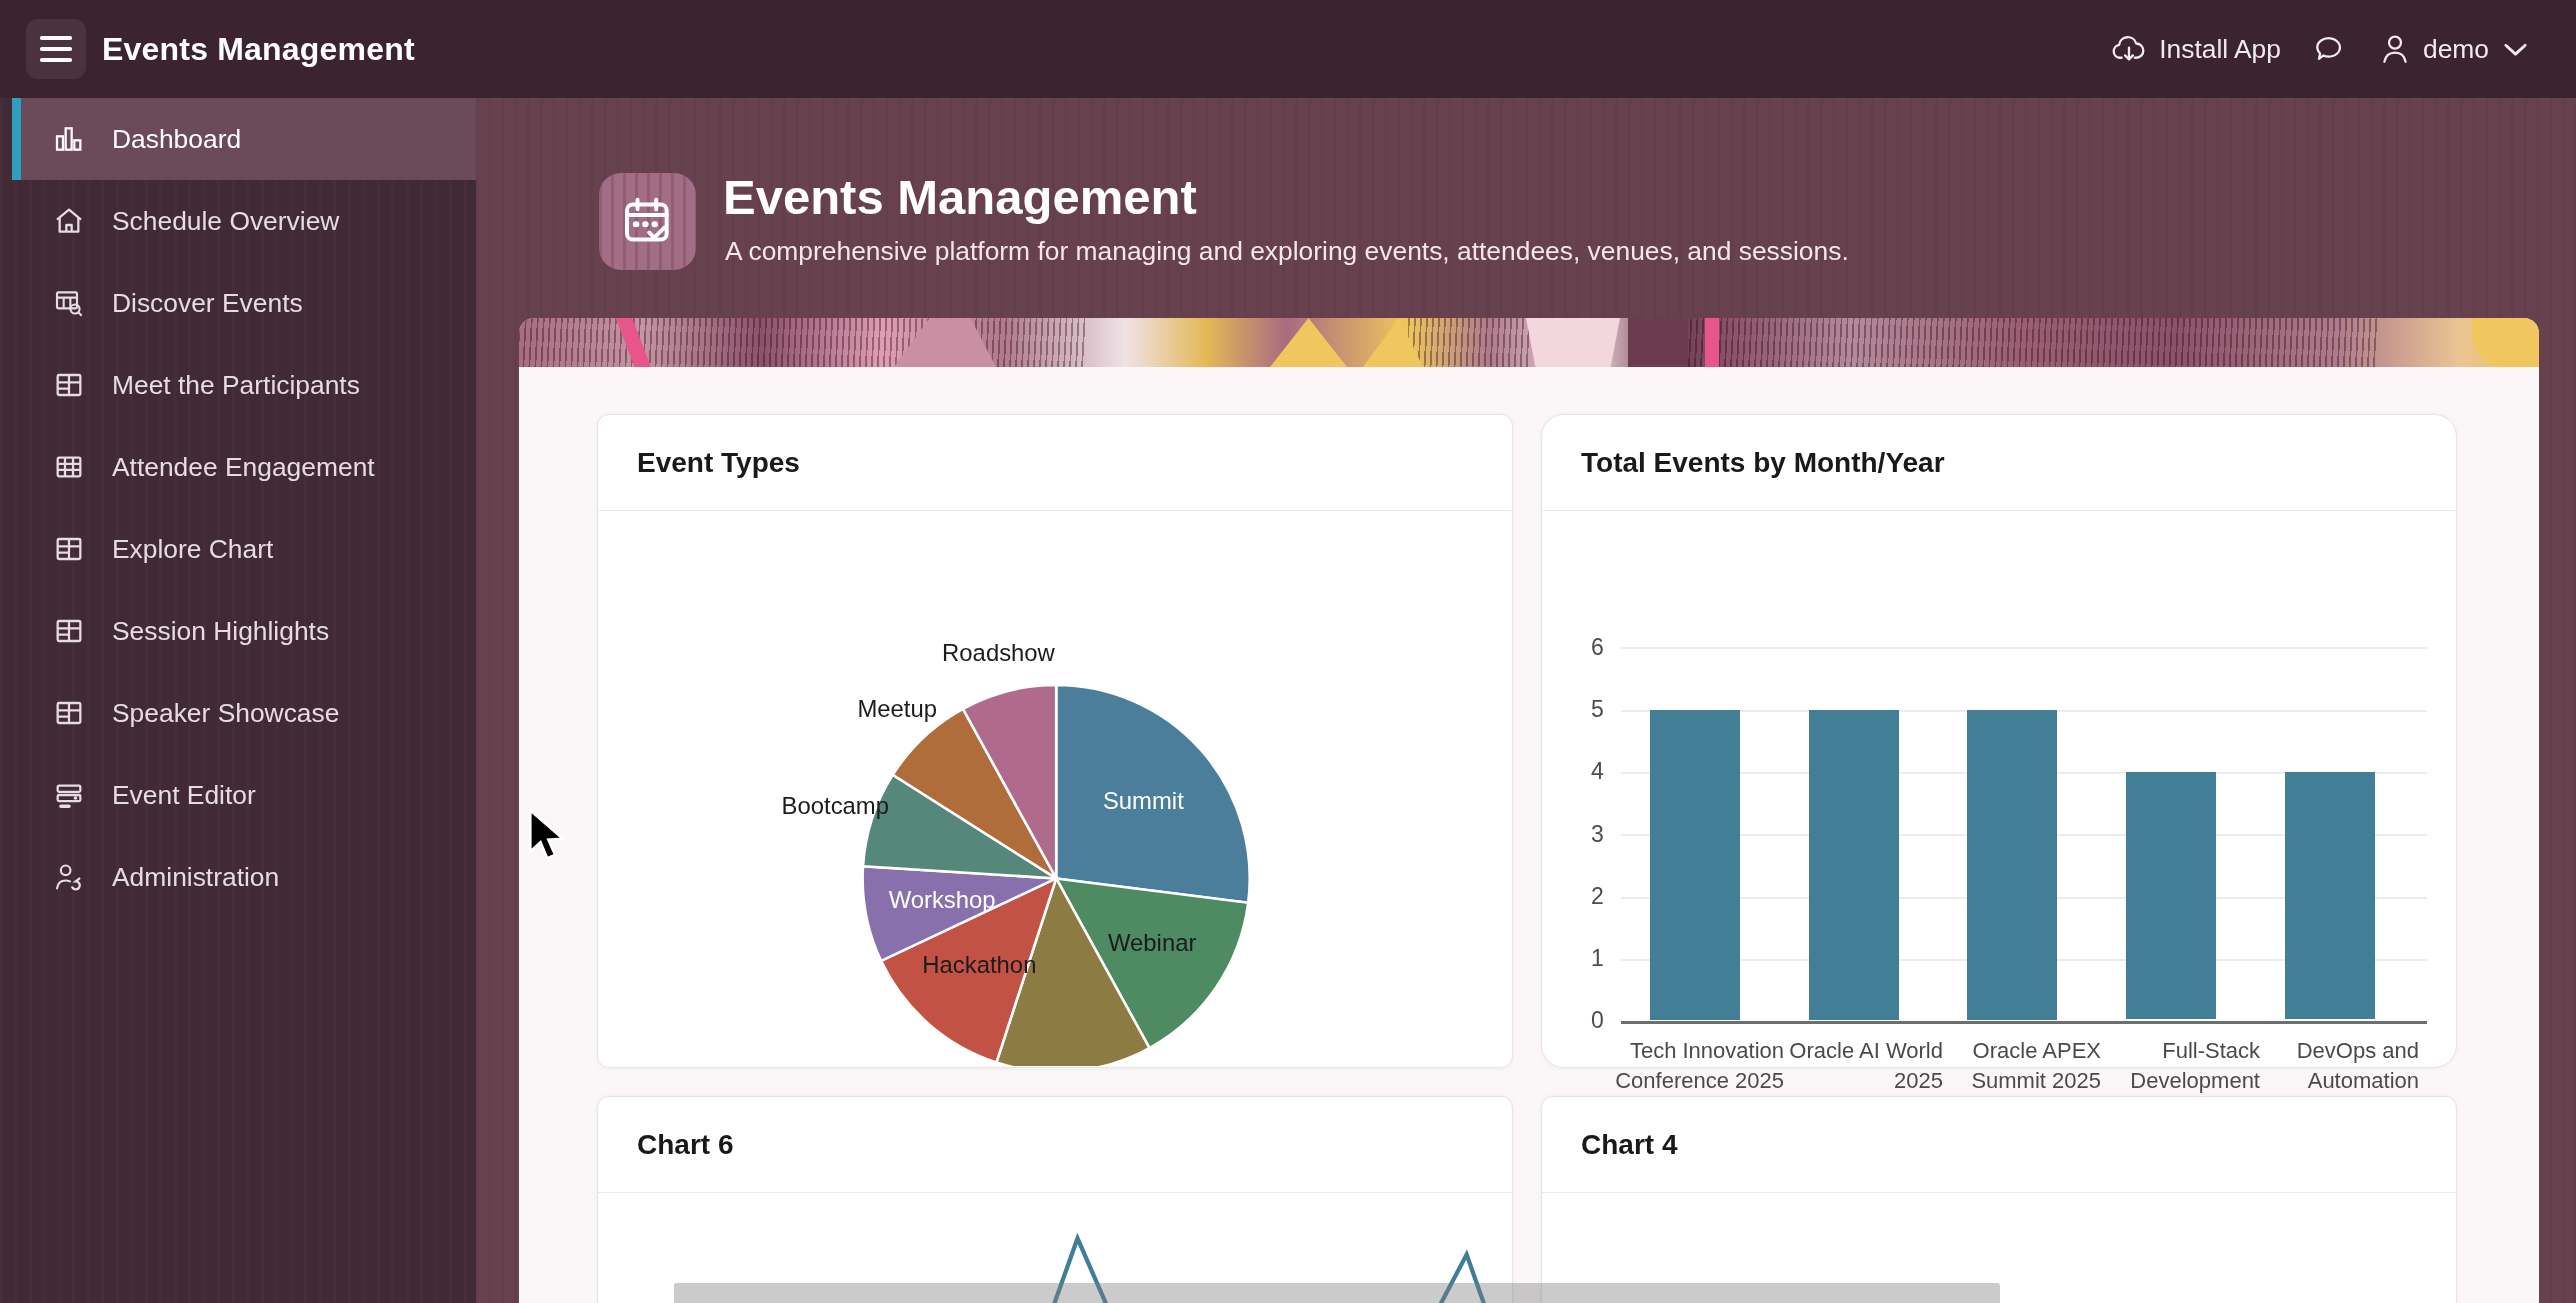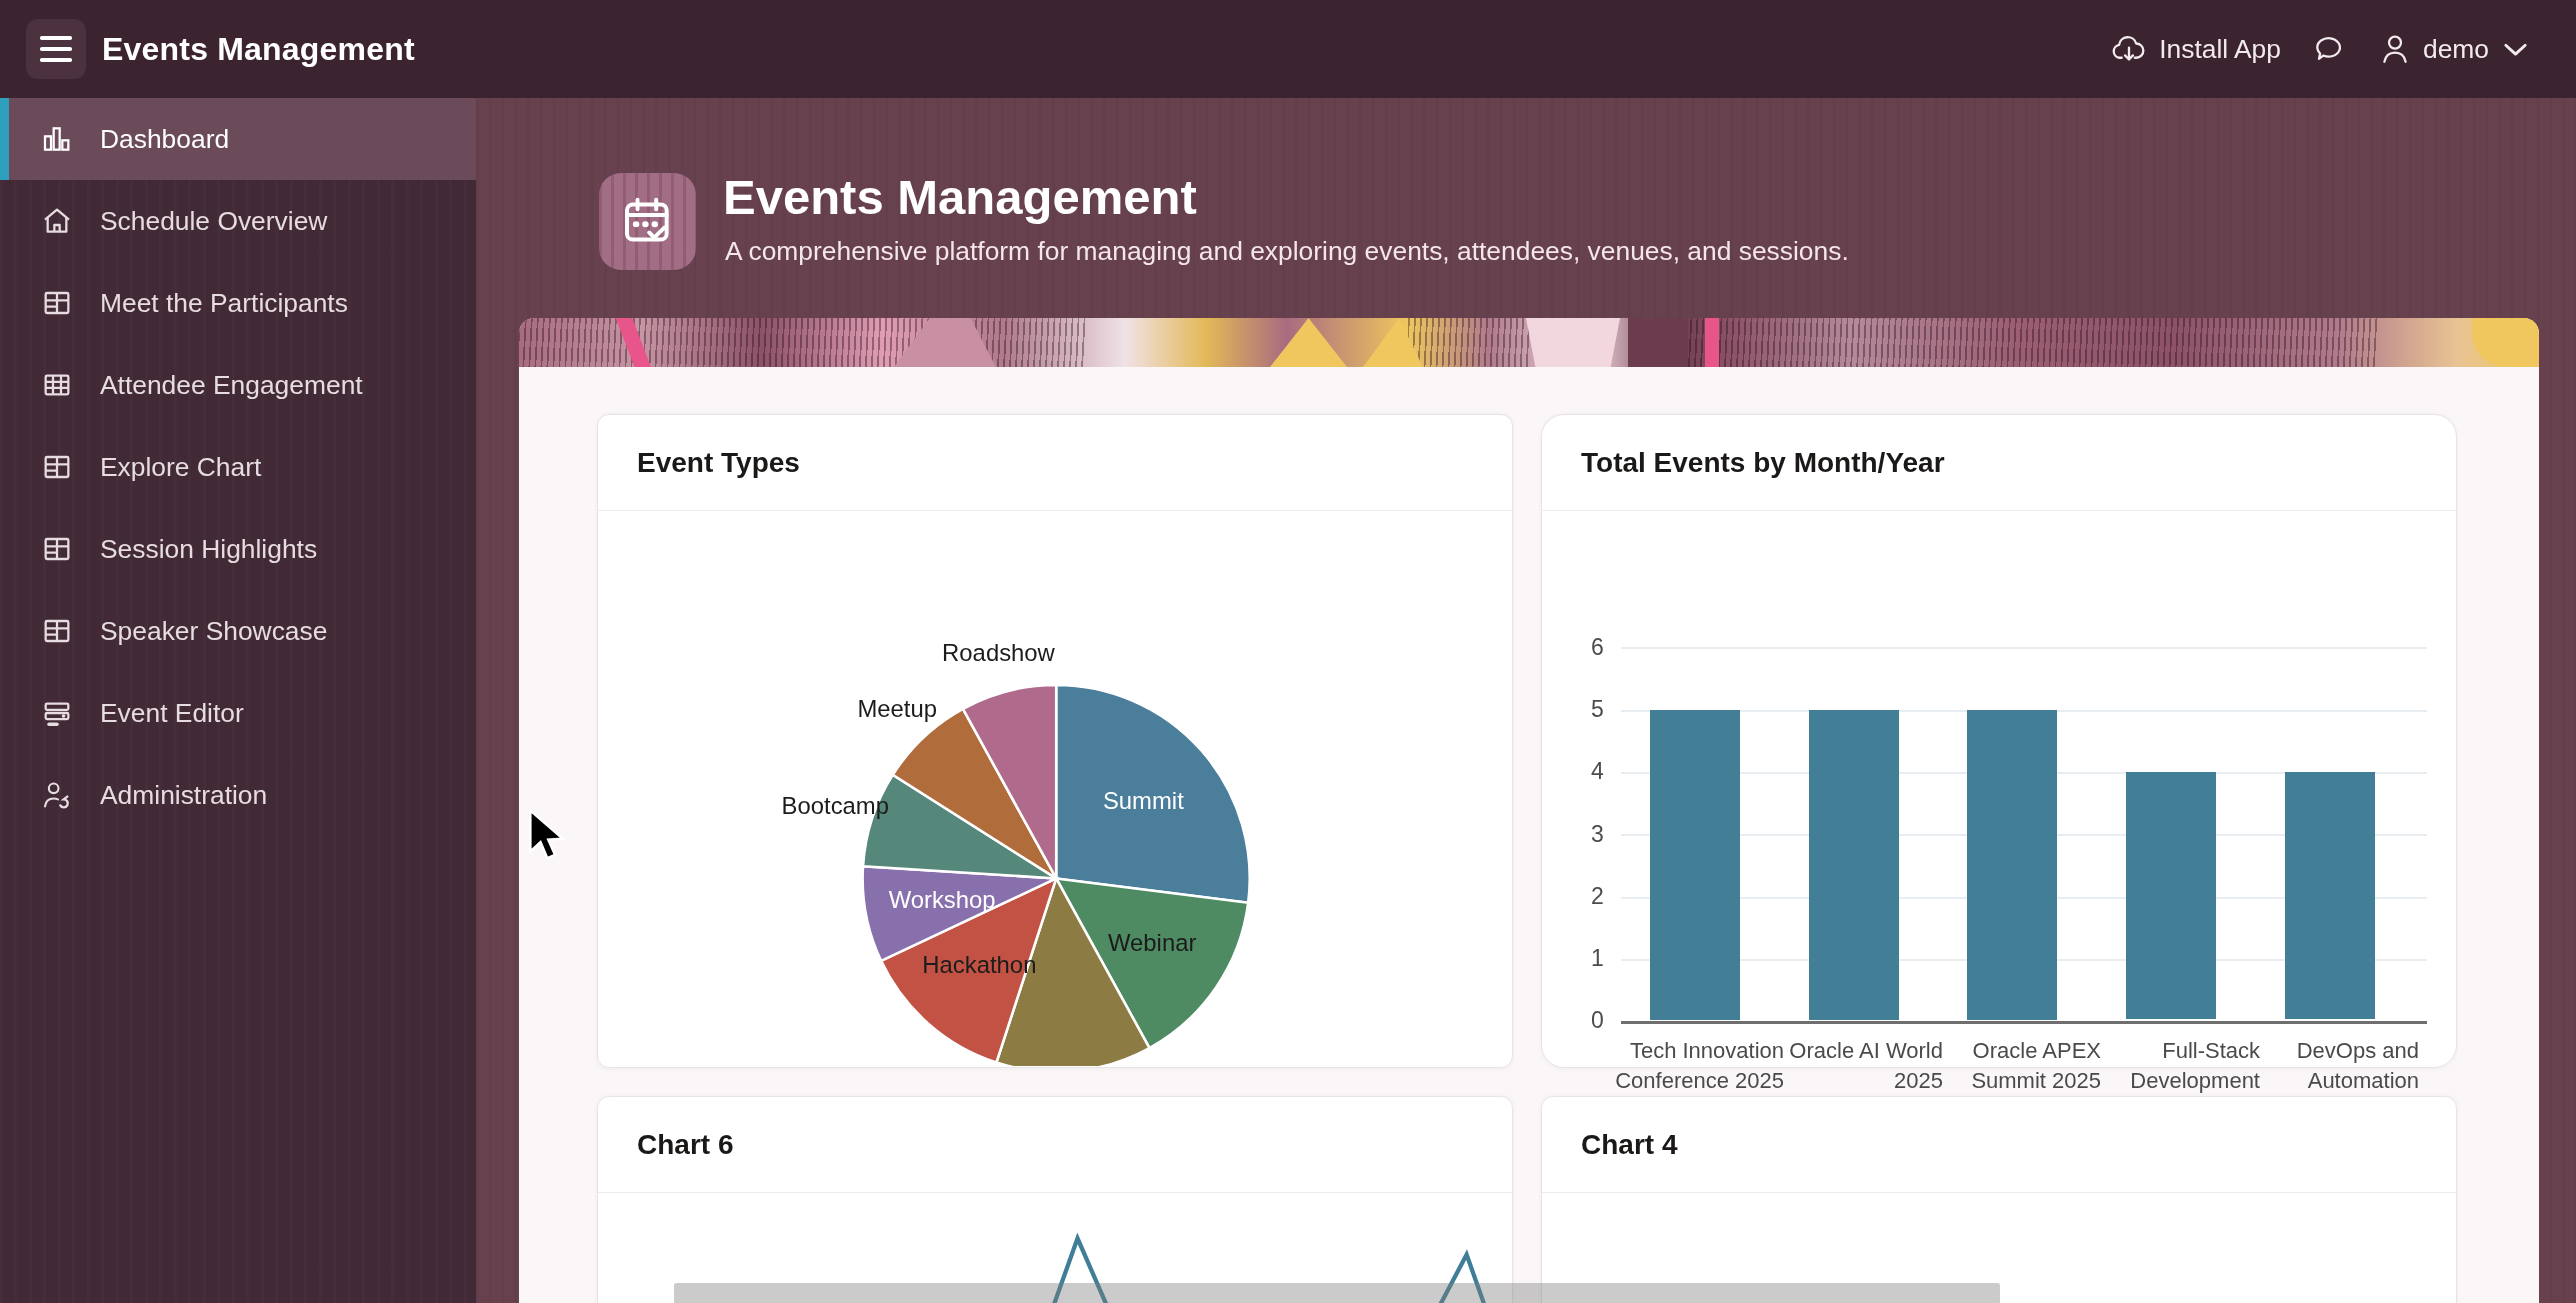--- a/index.html
+++ b/index.html
@@ -11,21 +11,21 @@
   #hamburger{position:absolute;left:25.6px;top:19px;width:60px;height:60px;border-radius:12px;background:#4B323E;display:flex;flex-direction:column;justify-content:center;align-items:center;gap:6.8px;cursor:pointer;}
   #hamburger span{display:block;width:32px;height:4.3px;background:#FFFFFF;border-radius:1.7px;}
   #app-title{position:absolute;left:102px;top:0;height:98px;display:flex;align-items:center;color:#FFFFFF;font-size:32px;font-weight:700;letter-spacing:0.2px;}
   #header-right{position:absolute;right:46px;top:0;height:98px;display:flex;align-items:center;gap:32px;color:#F3EAEE;text-align:right;}
   .hbtn{display:flex;align-items:center;gap:12px;font-size:26.4px;color:#F3EAEE;cursor:pointer;}
   .hicon svg{display:block;}
 
   
   #sidebar{position:absolute;left:0;top:98px;width:476px;height:1205px;background:#412935;z-index:15;
     background-image:repeating-linear-gradient(90deg,rgba(255,255,255,0.018) 0 2.6px,transparent 2.6px 14.5px);}
-  .side-item{position:relative;height:82px;display:flex;align-items:center;padding-left:38px;gap:24px;color:#E6DCE1;font-size:26.4px;cursor:pointer;}
+  .side-item{position:relative;height:82px;display:flex;align-items:center;padding-left:38px;gap:24px;color:#E6DCE1;font-size:26.4px;cursor:pointer;margin-left:12px;}
   .side-item .sicon{width:38px;display:flex;justify-content:center;}
   .side-item.active{background:#6B4A59;color:#FFFFFF;}
   .side-item.active::before{content:"";position:absolute;left:0;top:0;bottom:0;width:8.5px;background:#2E9FBD;}
 
   
   #hero{position:absolute;left:476px;top:98px;width:2100px;height:220px;z-index:5;}
   #hero-icon{position:absolute;left:123px;top:75px;width:97px;height:97px;border-radius:22px;background:#A16E86;
     background-image:repeating-linear-gradient(90deg,rgba(120,60,85,0.35) 0 3.4px,transparent 3.4px 12px);
     display:flex;align-items:center;justify-content:center;}
   #hero-title{position:absolute;left:247px;top:71px;color:#FFFFFF;font-size:49px;font-weight:700;}
@@ -129,20 +129,31 @@
       </div>
       <div class="side-item">
         <span class="sicon">
           <svg width="32" height="32" viewBox="0 0 24 24" fill="none" stroke="currentColor" stroke-width="1.7" stroke-linejoin="round">
             <path d="M3 11 L12 3.5 L21 11"></path>
             <path d="M5 9.5 V20 H19 V9.5"></path>
             <path d="M10 20 v-5 h4 v5"></path>
           </svg>
         </span>
         <span>Schedule Overview</span>
+      </div>
+      <div class="side-item">
+        <span class="sicon">
+          <svg width="32" height="32" viewBox="0 0 24 24" fill="none" stroke="currentColor" stroke-width="1.6">
+            <rect x="3" y="4" width="15" height="12" rx="1"></rect>
+            <path d="M3 8 H18 M8 8 V16 M13 8 V16"></path>
+            <circle cx="16.5" cy="16.5" r="3.4"></circle>
+            <path d="M19 19 L21.5 21.5"></path>
+          </svg>
+        </span>
+        <span>Discover Events</span>
       </div>
       <div class="side-item">
         <span class="sicon">
           <svg width="32" height="32" viewBox="0 0 24 24" fill="none" stroke="currentColor" stroke-width="1.7">
             <rect x="3.5" y="4.5" width="17" height="15" rx="1"></rect>
             <path d="M3.5 10 H20.5 M12 4.5 V19.5 M3.5 14.8 H12"></path>
           </svg>
         </span>
         <span>Meet the Participants</span>
       </div>

